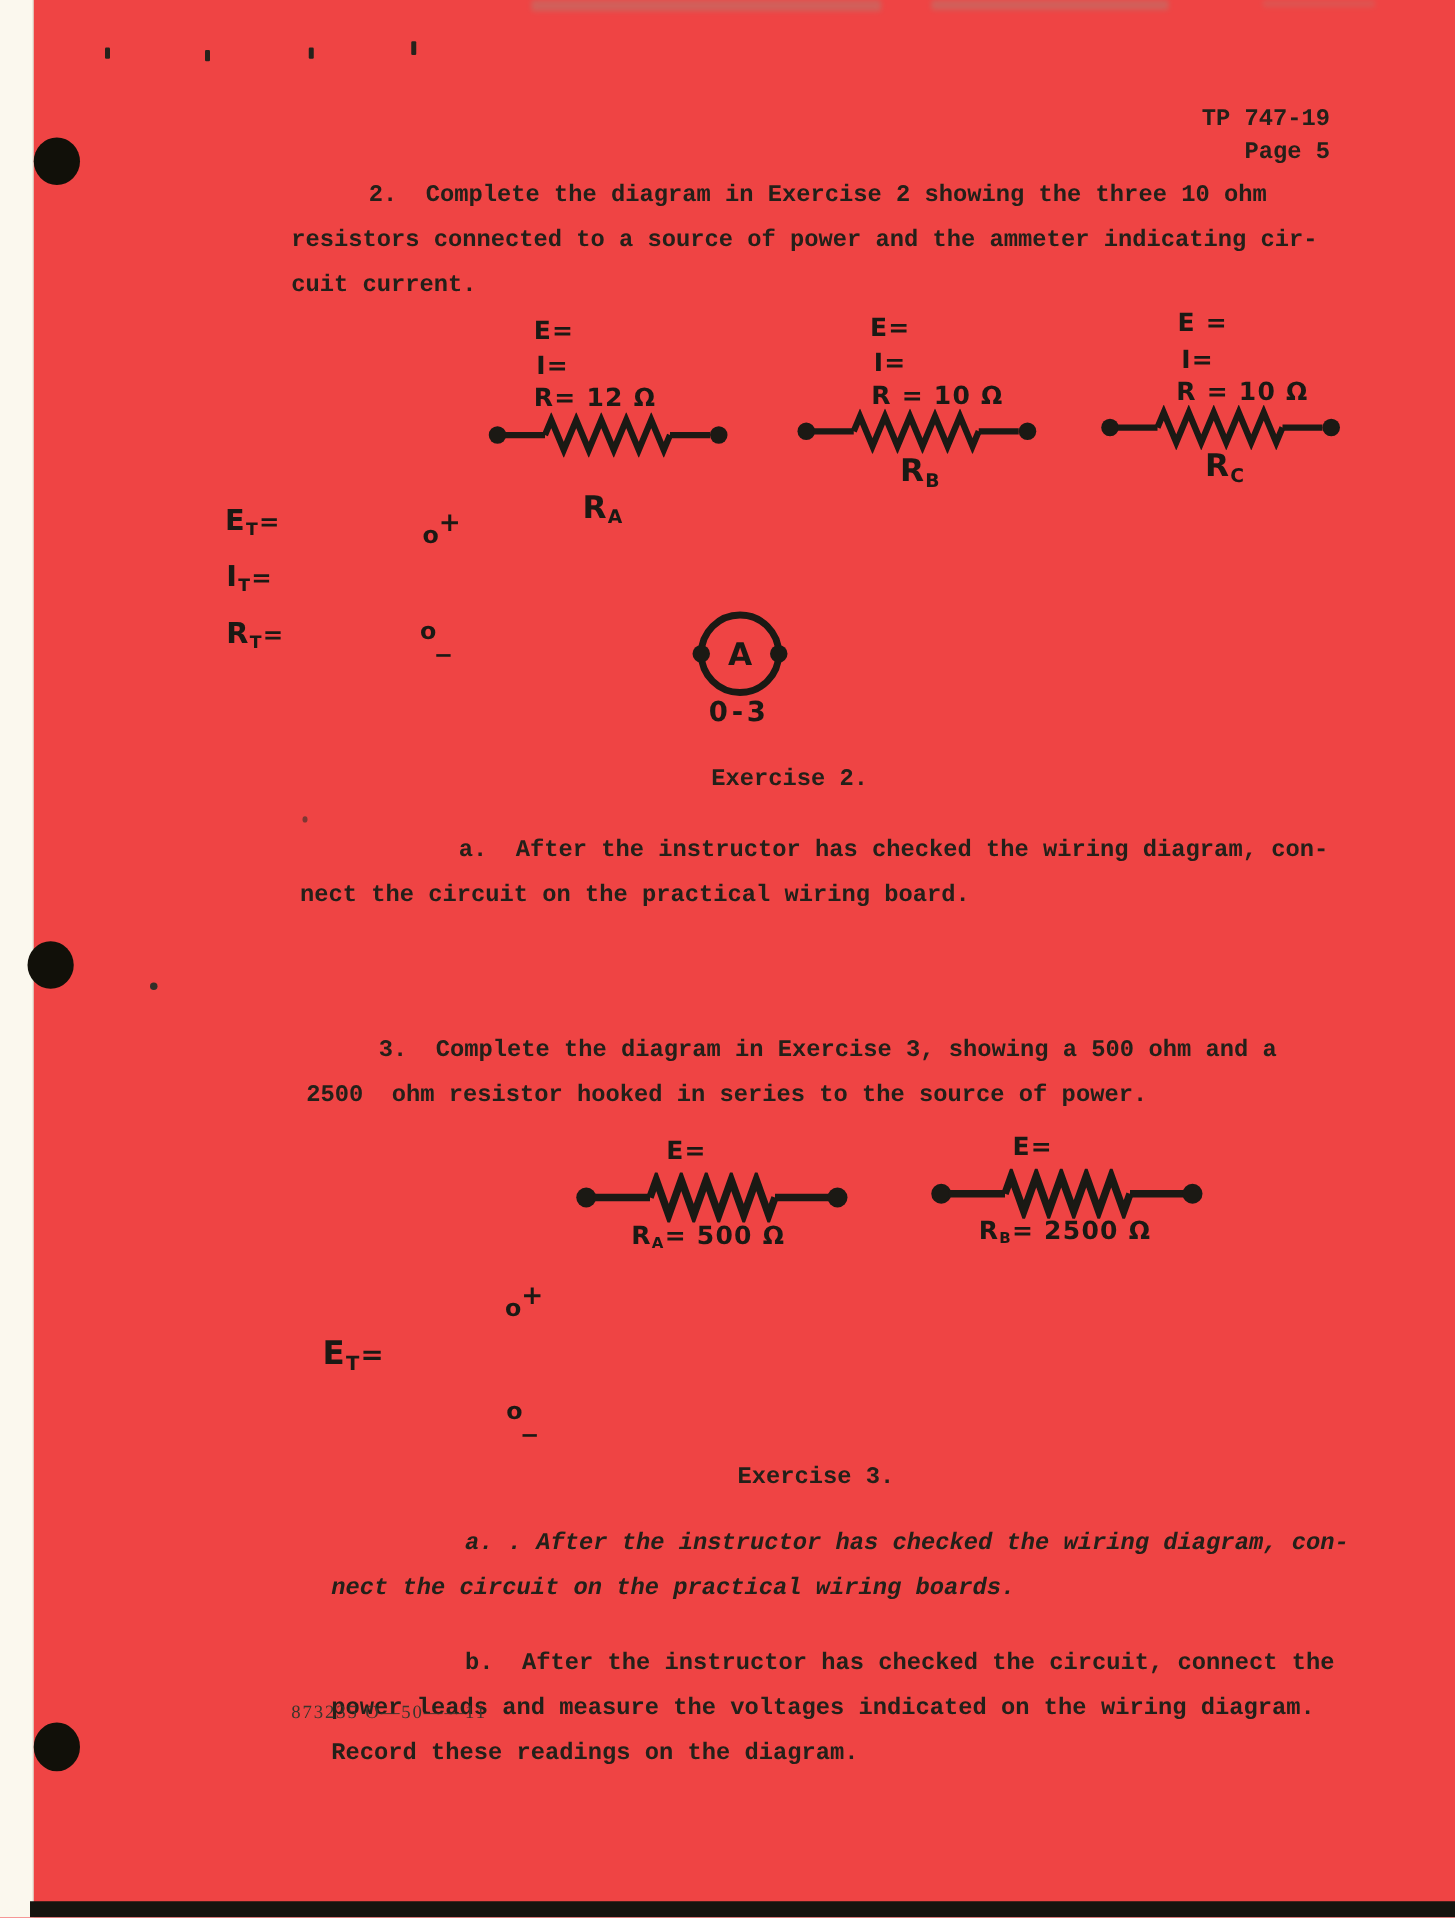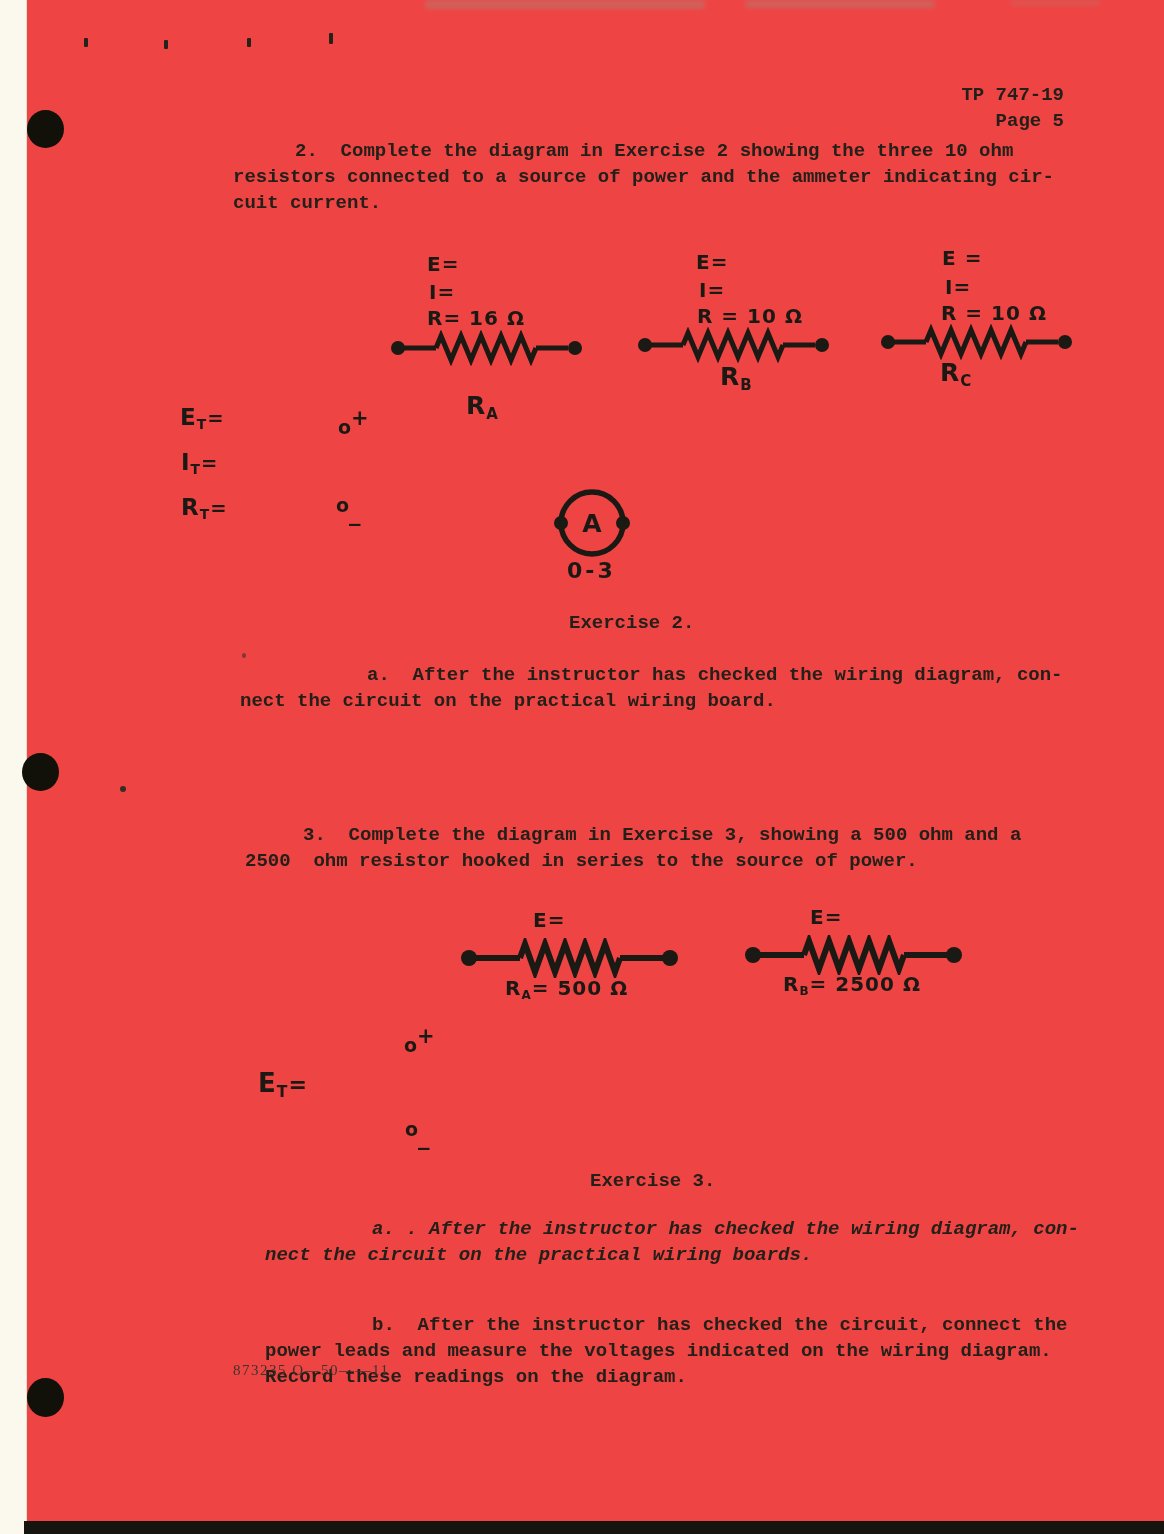--- a/index.html
+++ b/index.html
@@ -23,21 +23,21 @@
   .binder-hole{
     position:absolute;border-radius:50%;background:#111009;
   }
   .speck{position:absolute;background:#332f28;border-radius:50%;}
   .tickmark{position:absolute;width:4px;height:9px;background:#26221b;border-radius:1px;}
   .header-block{
     position:absolute;top:82px;right:100px;text-align:right;
     font-weight:bold;font-size:19px;line-height:26px;white-space:pre;
   }
   .para{
-    position:absolute;font-weight:bold;font-size:19px;line-height:26px;
+    position:absolute;font-weight:bold;font-size:19px;line-height:36px;
     white-space:pre;letter-spacing:0px;
   }
   .caption{position:absolute;font-weight:bold;font-size:19px;white-space:pre;}
   .footer-code{
     position:absolute;left:233px;top:1362px;
     font-family:"Liberation Serif", serif;font-size:15px;letter-spacing:1.5px;color:#3a352c;
   }
   
   .hand{
     position:absolute;font-family:"DejaVu Sans", sans-serif;font-weight:bold;
@@ -85,21 +85,21 @@
   <div class="speck" style="left:242px;top:653px;width:4px;height:5px;opacity:.6;"></div>
 
   <div class="header-block"><span>TP 747-19</span><br><span>Page 5</span></div>
 
   <div class="para" style="left:233px;top:138px;text-indent:62px;">2.  Complete the diagram in Exercise 2 showing the three 10 ohm
 resistors connected to a source of power and the ammeter indicating cir-
 cuit current.</div>
 
   <div class="hand lbl" style="left:427px;top:252px;">E=</div>
   <div class="hand lbl" style="left:429px;top:280px;">I=</div>
-  <div class="hand lbl" style="left:427px;top:306px;">R= 16 Ω</div>
+  <div class="hand lbl" style="left:427px;top:306px;">R= 12 Ω</div>
   <svg class="rsvg" style="left:390px;top:330px;" width="193" height="36" viewBox="0 0 193 36">
     <circle cx="8" cy="18" r="7" fill="#1b1914"></circle>
     <line x1="14" y1="18" x2="46" y2="18" stroke="#1b1914" stroke-width="5"></line>
     <path d="M46 18 l5 -12 l10 24 l10 -24 l10 24 l10 -24 l10 24 l10 -24 l10 24 l10 -24 l10 24 l5 -12" fill="none" stroke="#1b1914" stroke-width="5" stroke-linejoin="miter"></path>
     <line x1="146" y1="18" x2="178" y2="18" stroke="#1b1914" stroke-width="5"></line>
     <circle cx="185" cy="18" r="7" fill="#1b1914"></circle>
   </svg>
   <div class="hand rname" style="left:466px;top:364px;margin-top:27px;"><span>R</span><span class="sub">A</span></div>
 
   <div class="hand lbl" style="left:696px;top:250px;">E=</div>
@@ -117,21 +117,21 @@
   <div class="hand lbl" style="left:942px;top:246px;">E =</div>
   <div class="hand lbl" style="left:945px;top:275px;">I=</div>
   <div class="hand lbl" style="left:941px;top:301px;">R = 10 Ω</div>
   <svg class="rsvg" style="left:880px;top:324px;" width="193" height="36" viewBox="0 0 193 36">
     <circle cx="8" cy="18" r="7" fill="#1b1914"></circle>
     <line x1="14" y1="18" x2="46" y2="18" stroke="#1b1914" stroke-width="5"></line>
     <path d="M46 18 l5 -12 l10 24 l10 -24 l10 24 l10 -24 l10 24 l10 -24 l10 24 l10 -24 l10 24 l5 -12" fill="none" stroke="#1b1914" stroke-width="5" stroke-linejoin="miter"></path>
     <line x1="146" y1="18" x2="178" y2="18" stroke="#1b1914" stroke-width="5"></line>
     <circle cx="185" cy="18" r="7" fill="#1b1914"></circle>
   </svg>
-  <div class="hand rname" style="left:940px;top:358px;"><span>R</span><span class="sub">C</span></div>
+  <div class="hand rname" style="left:964px;top:358px;"><span>R</span><span class="sub">C</span></div>
 
   <div class="hand tot" style="left:180px;top:404px;"><span>E</span><span class="sub">T</span><span class="eq">=</span></div>
   <div class="hand tot" style="left:181px;top:449px;"><span>I</span><span class="sub">T</span><span class="eq">=</span></div>
   <div class="hand tot" style="left:181px;top:494px;"><span>R</span><span class="sub">T</span><span class="eq">=</span></div>
 
   <div class="hand term" style="left:338px;top:406px;"><span>o</span><span class="sign-up">+</span></div>
   <div class="hand term" style="left:336px;top:494px;"><span>o</span><span class="sign-dn">_</span></div>
 
   <div class="amm-wrap" style="left:550px;top:481px;">
     <svg width="84" height="84" viewBox="0 0 84 84">

